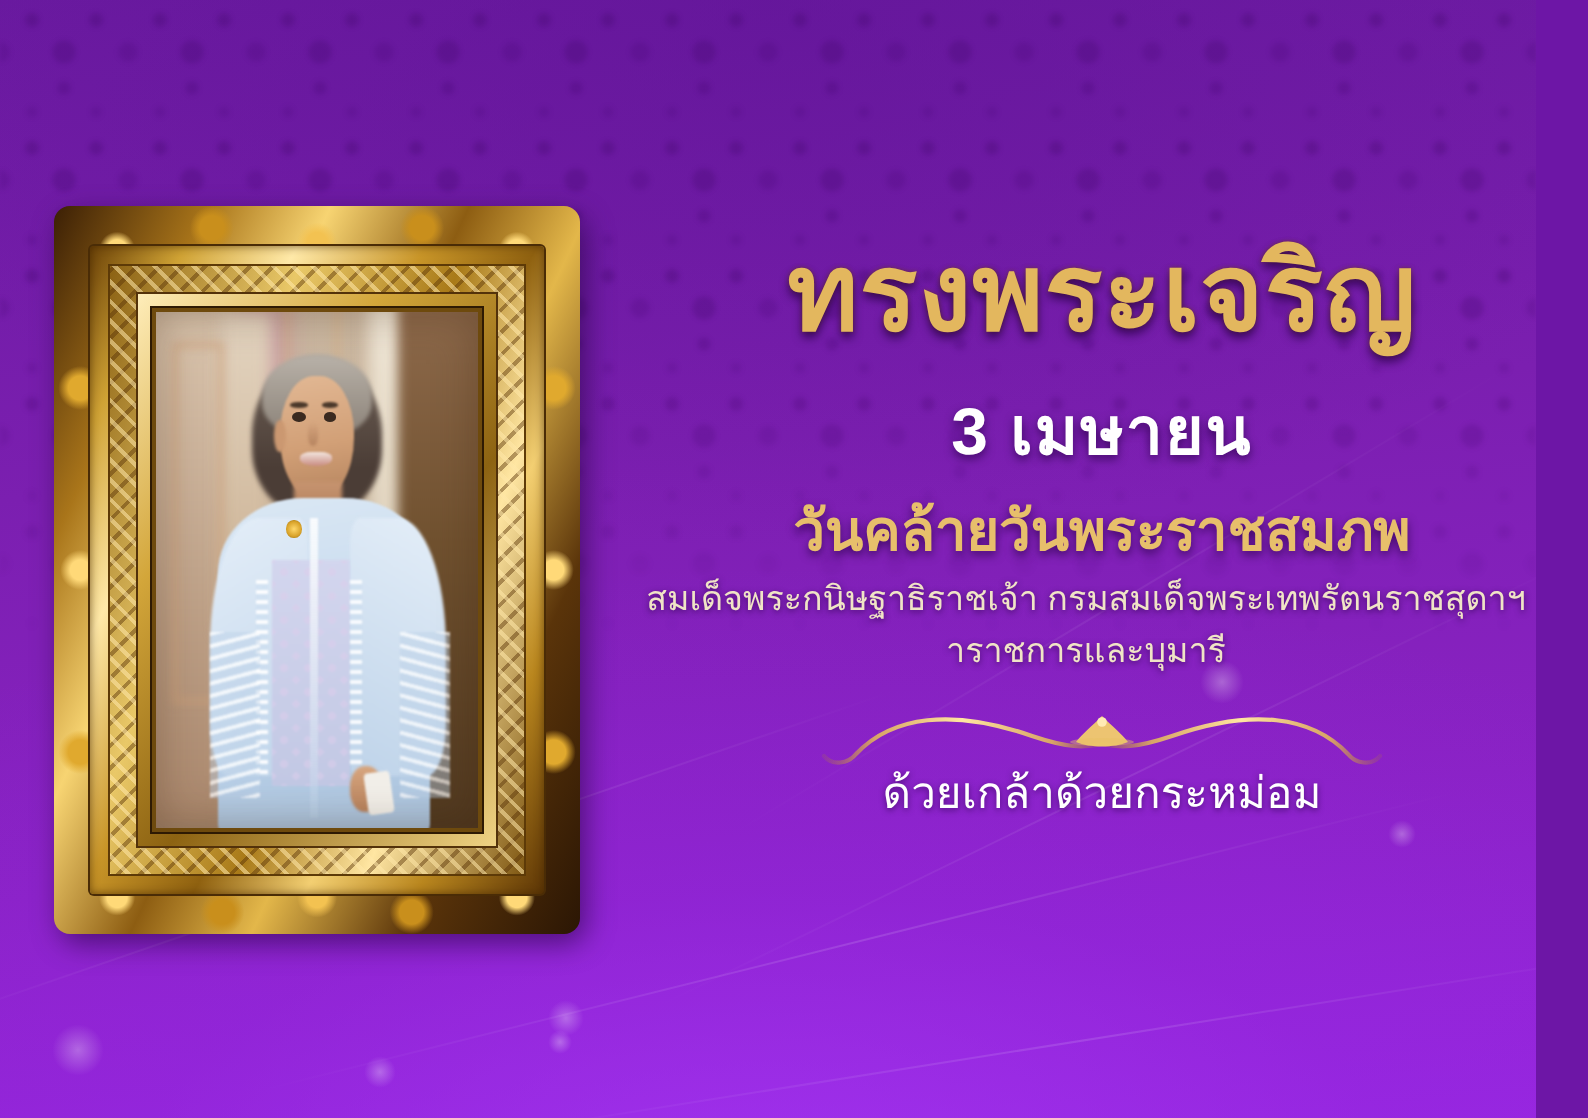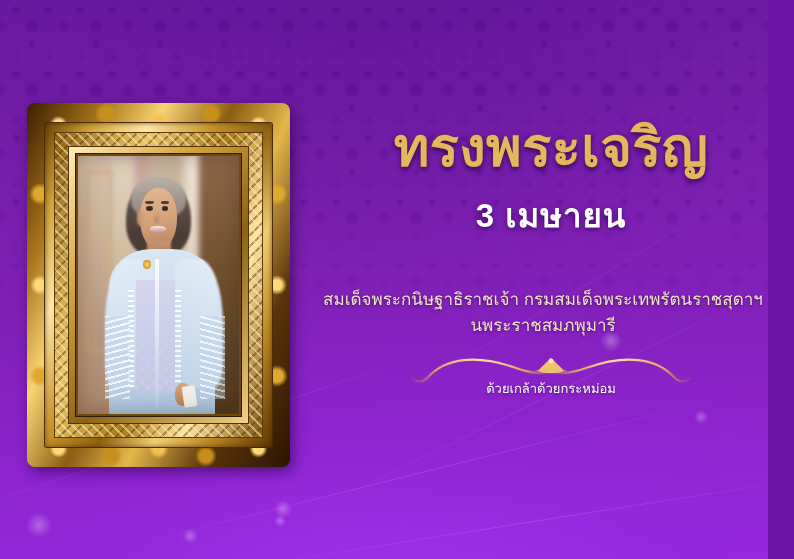--- a/index.html
+++ b/index.html
@@ -238,21 +238,21 @@
     width:290px; height:32px;
   }
 
   .t-closing {
     position:absolute; left:0; right:0; top:378px;
     font-family:"Liberation Sans","DejaVu Sans",sans-serif;
     font-size:16.5px; font-weight:400; line-height:1.72; color:#ffffff;
     text-shadow:0 1px 3px rgba(40,0,70,0.65);
   }
   .t-closing span { display:block; }
-  .t-closing .lead { font-size:13px; }
+  .t-closing .lead { font-size:22px; }
 </style>
 </head>
 <body>
 
 <div id="poster">
 
   <div class="damask-blur">
     <div class="damask"></div>
   </div>
 
@@ -314,24 +314,25 @@
       <div class="photo-vig"></div>
     </div>
   </div>
 
   <div id="text-col">
 
     <div class="t-title">ทรงพระเจริญ</div>
 
     <div class="t-date">3 เมษายน</div>
 
+    <div class="t-occasion">วันคล้ายวันพระราชสมภพ</div>
 
     <div class="t-royal">
       <span>สมเด็จพระกนิษฐาธิราชเจ้า กรมสมเด็จพระเทพรัตนราชสุดาฯ</span>
-      <span>นพระราชสมภพุมารี</span>
+      <span>าราชการและบุมารี</span>
     </div>
 
     <svg class="divider" viewBox="0 0 290 32">
       <defs>
         <linearGradient id="gflo" x1="0" y1="0" x2="1" y2="0">
           <stop offset="0%" stop-color="#b8881f" stop-opacity="0.15"></stop>
           <stop offset="18%" stop-color="#e6bb56" stop-opacity="0.85"></stop>
           <stop offset="50%" stop-color="#ffe6a2" stop-opacity="1"></stop>
           <stop offset="82%" stop-color="#e6bb56" stop-opacity="0.85"></stop>
           <stop offset="100%" stop-color="#b8881f" stop-opacity="0.15"></stop>

